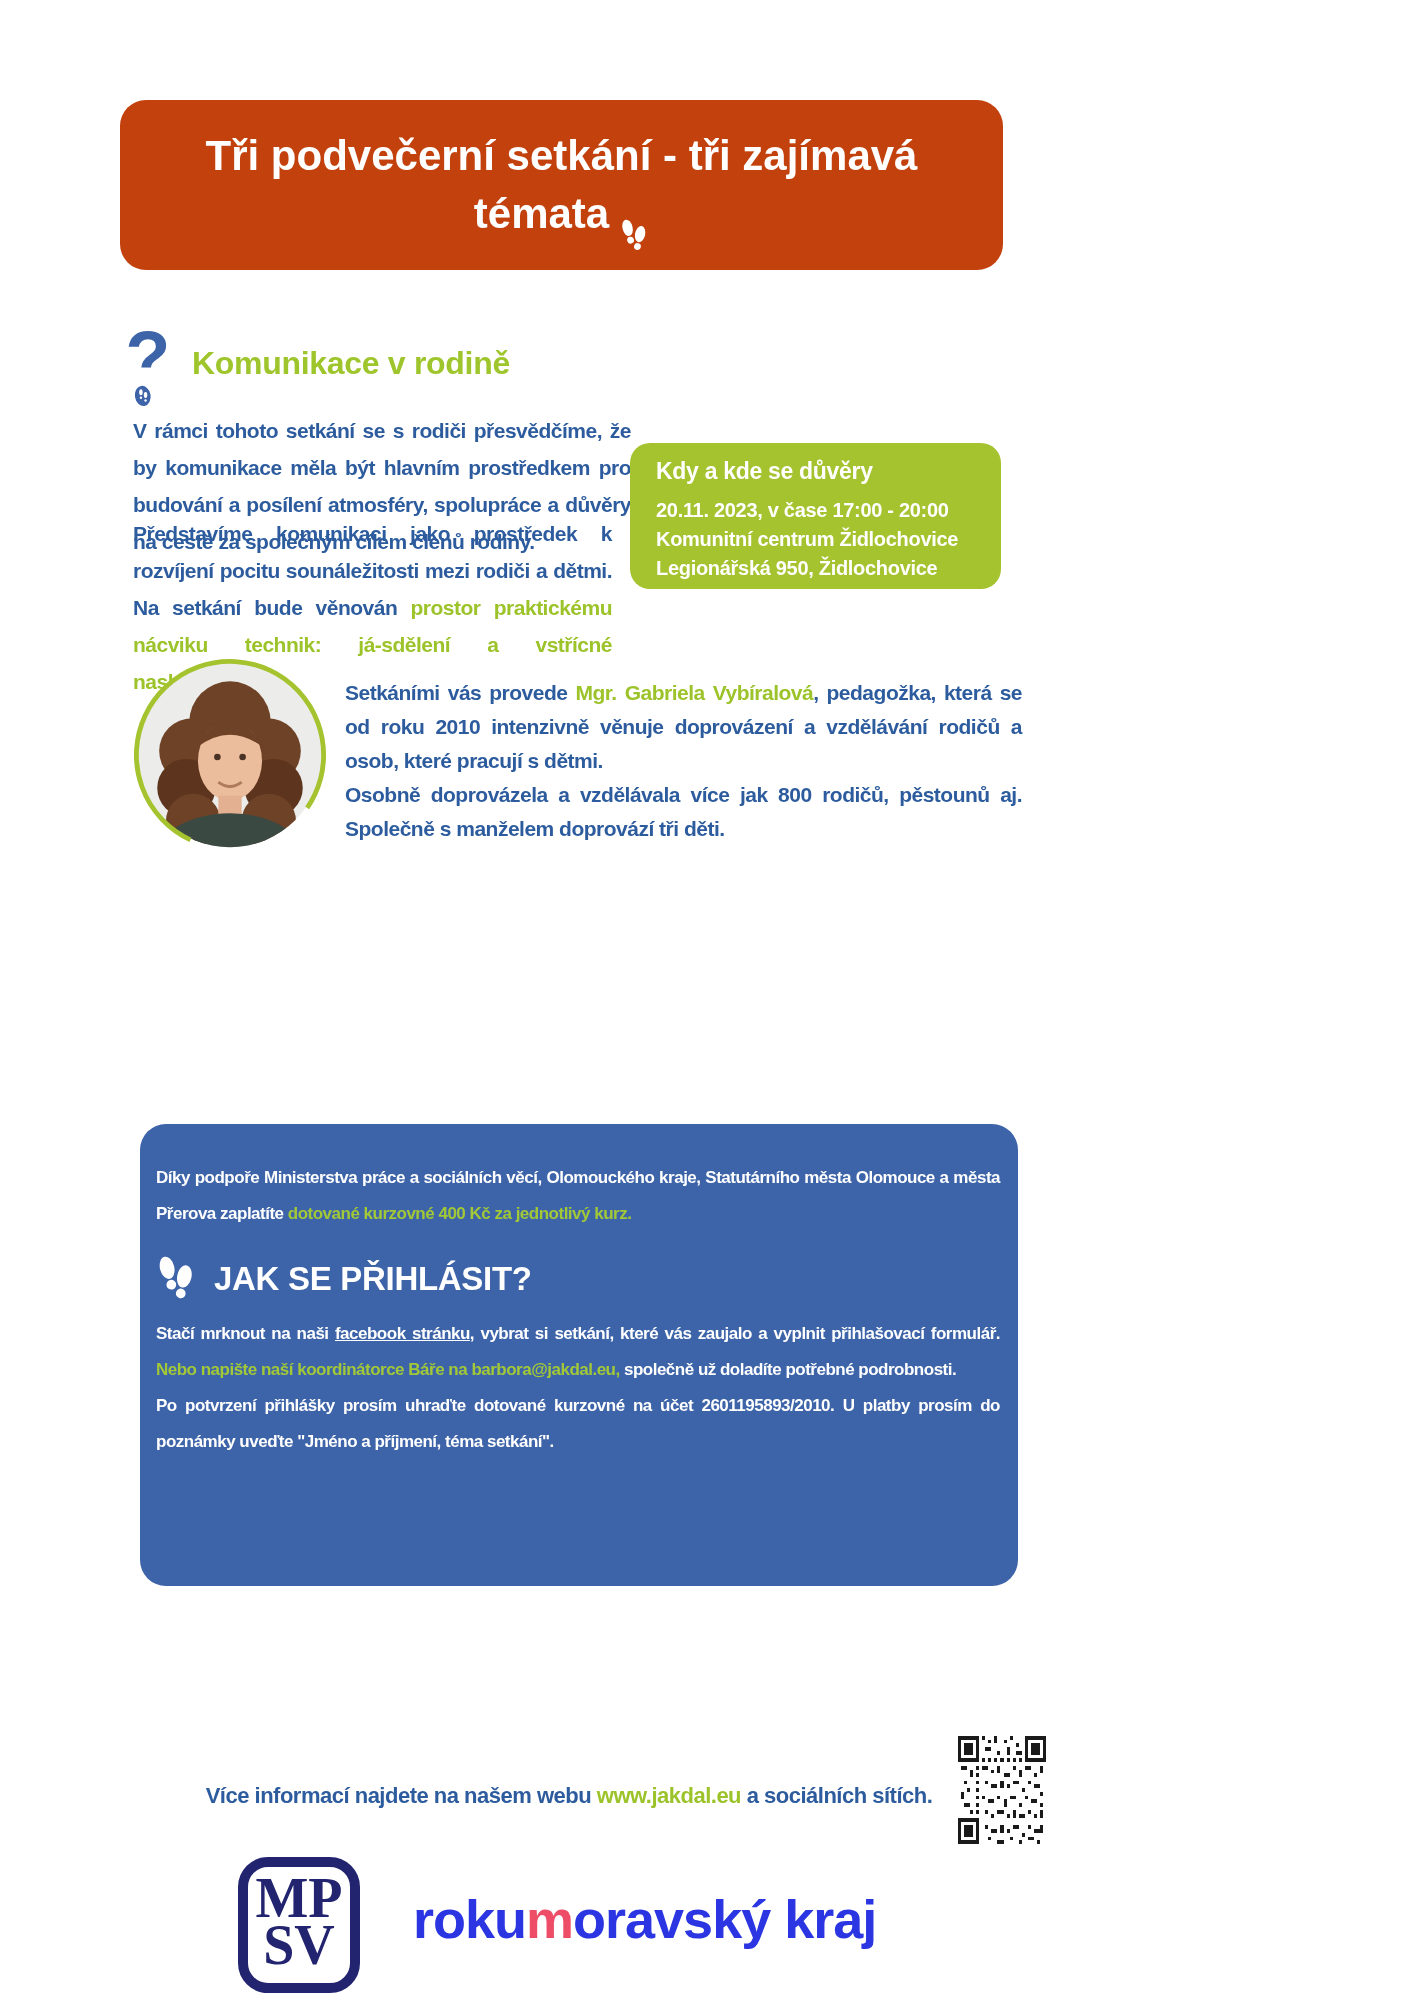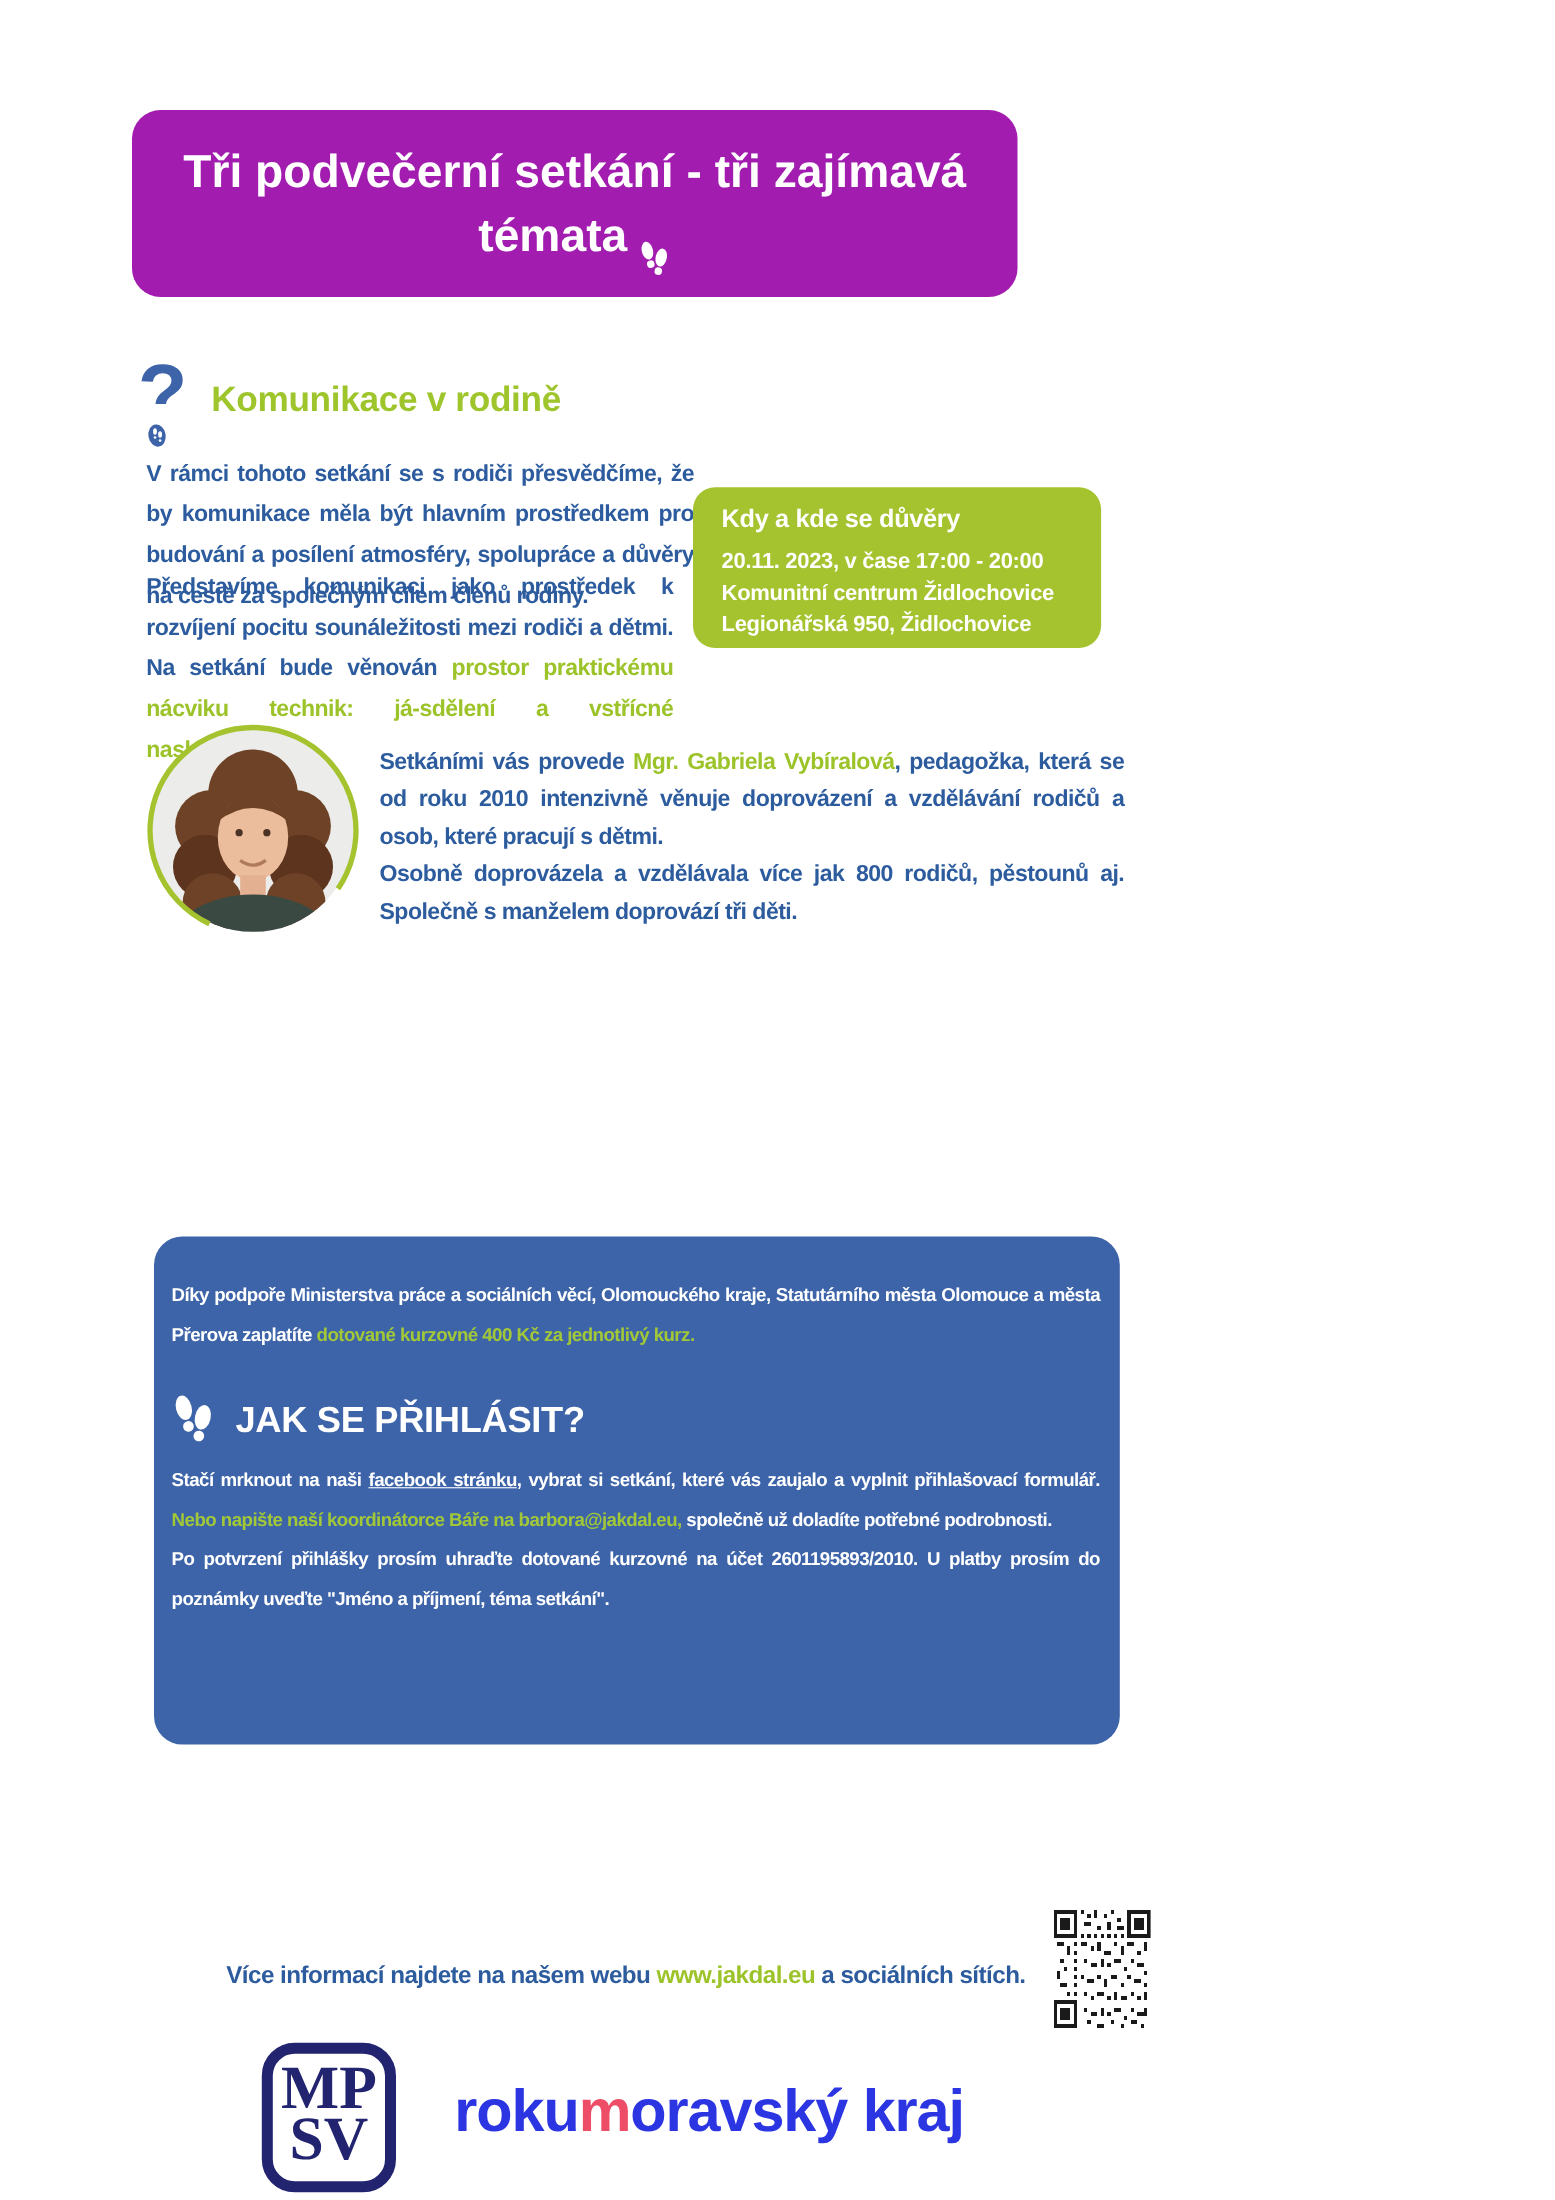--- a/index.html
+++ b/index.html
@@ -2,22 +2,22 @@
 <html><head>
 <meta charset="utf-8">
 <style>
   html,body { margin:0; padding:0; background:#ffffff; }
   .page {
     position:relative; width:1414px; height:2000px; background:#ffffff;
     font-family:"Liberation Sans", sans-serif; font-weight:700; overflow:hidden;
   }
   
   .banner {
-    position:absolute; left:120px; top:100px; width:805px; height:170px;
-    background:#a21caf; border-radius:26px; color:#fff;
+    position:absolute; left:120px; top:100px; width:883px; height:170px;
+    background:#c2410c; border-radius:26px; color:#fff;
     display:flex; flex-direction:column; align-items:center; justify-content:center;
     font-size:42px; line-height:58px; text-align:center;
   }
   .banner-line2 { display:flex; align-items:flex-end; gap:10px; }
   .banner-line2 svg { transform:translateY(12px); }
   
   .topic-row { position:absolute; left:128px; top:331px; display:flex; align-items:flex-start; }
   .topic-heading { font-size:32px; color:#9ec52b; margin:14px 0 0 16px; letter-spacing:-0.3px; }
   
   .blue-txt { color:#2d5c9e; }
@@ -45,21 +45,21 @@
     position:absolute; left:345px; top:676px; width:677px;
     font-size:21px; line-height:34px; color:#2d5c9e; text-align:justify; letter-spacing:-0.5px;
   }
   
   .course-box {
     position:absolute; left:140px; top:1124px; width:878px; height:462px;
     background:#3d64a8; border-radius:26px; color:#fff; box-sizing:border-box;
     padding:26px 18px 0 16px;
   }
   .course-heading { display:flex; align-items:center; gap:18px; font-size:33px; letter-spacing:-0.3px; }
-  .course-heading.second { margin-top:32px; }
+  .course-heading.second { margin-top:20px; }
   .course-para {
     margin-top:10px; font-size:17px; line-height:36px; text-align:justify; letter-spacing:-0.5px;
   }
   .green-on-blue { color:#a2c838; }
   .fb-link { text-decoration:underline; color:#fff; }
   
   .footer-info {
     position:absolute; left:120px; top:1783px; width:898px; text-align:center;
     font-size:22px; color:#2d5c9e; letter-spacing:-0.5px;
   }

